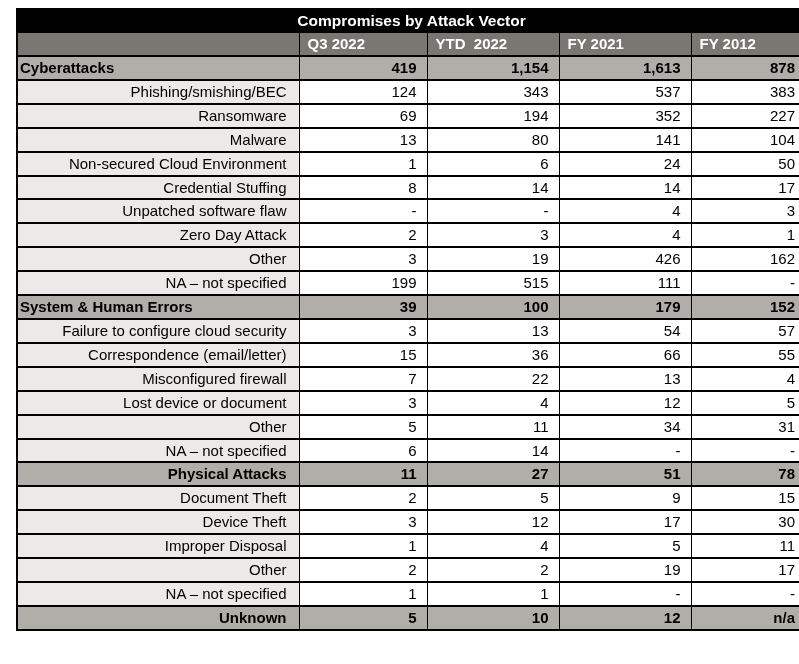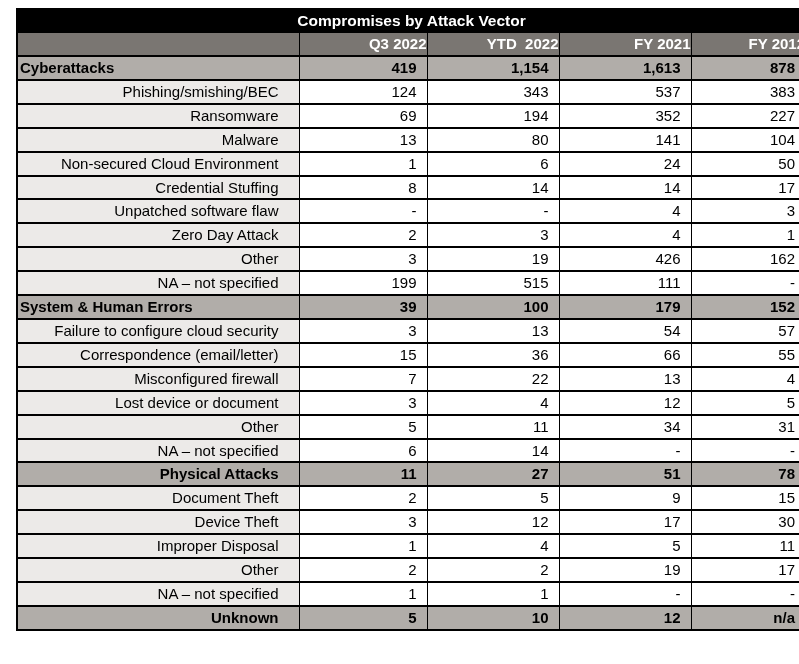--- a/index.html
+++ b/index.html
@@ -43,41 +43,41 @@
     height: 21px;
     line-height: 21px;
   }
   .corner {
     background: var(--header-bg, #7a7672);
   }
   .col-header {
     background: var(--header-bg, #7a7672);
     color: var(--header-text, #fff);
     font-weight: bold;
-    text-align: right;
+    text-align: left;
     white-space: pre;
     height: 22px;
     line-height: 22px;
     padding-left: 8px;
   }
   tr.item th.label {
     background: var(--label-bg, #eceae8);
     font-weight: normal;
   }
   tr.item td.val {
     background: var(--value-bg, #fff);
   }
   tr.section th.label,
   tr.section td.val {
     background: var(--section-bg, #b1ada9);
     font-weight: bold;
   }
   th.label {
     text-align: right;
-    padding-right: 20px;
+    padding-right: 12px;
   }
   th.label.align-left {
     text-align: left;
     padding-left: 2px;
     padding-right: 0;
   }
   td.val {
     text-align: right;
     padding-right: 10px;
     font-weight: normal;

